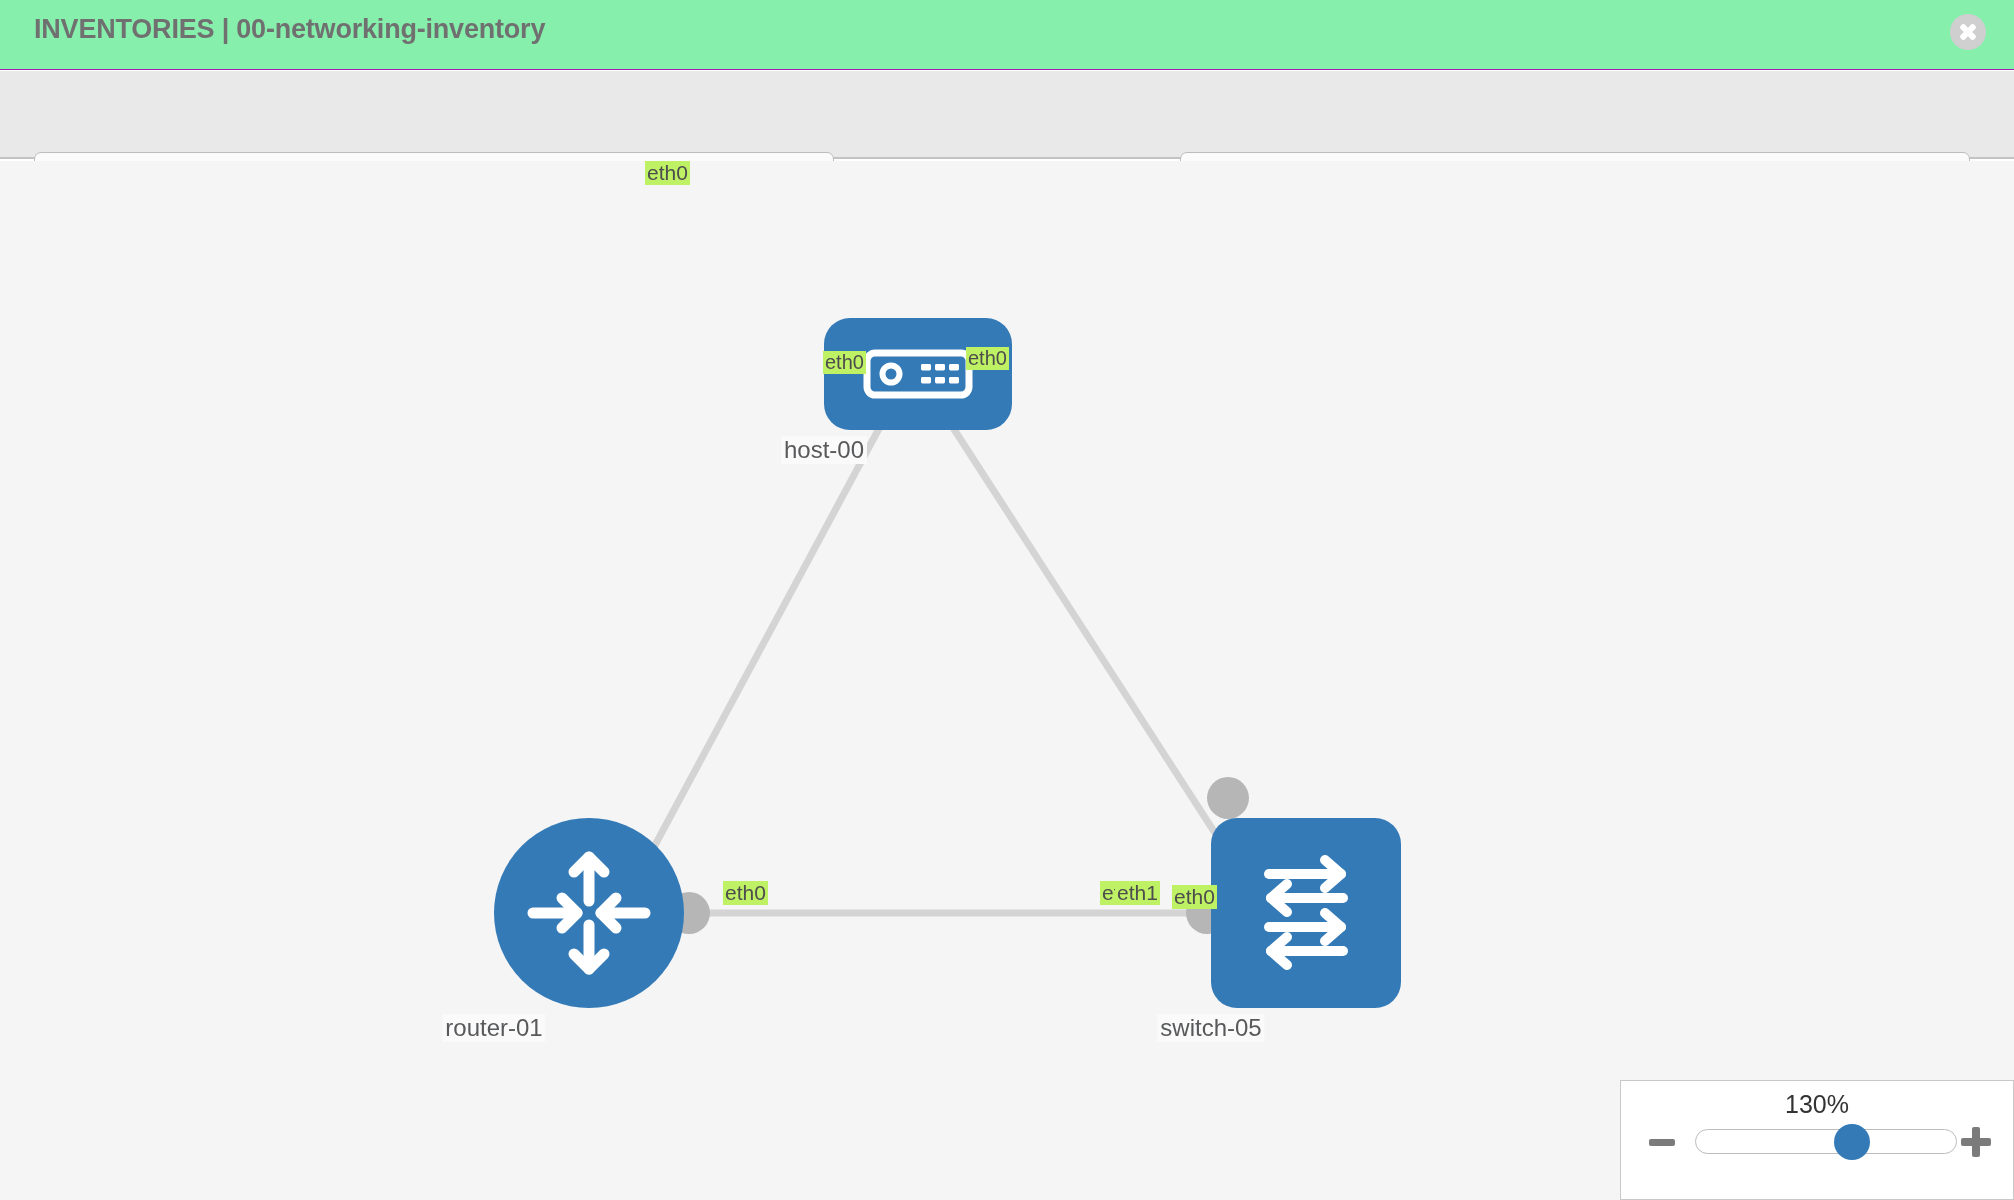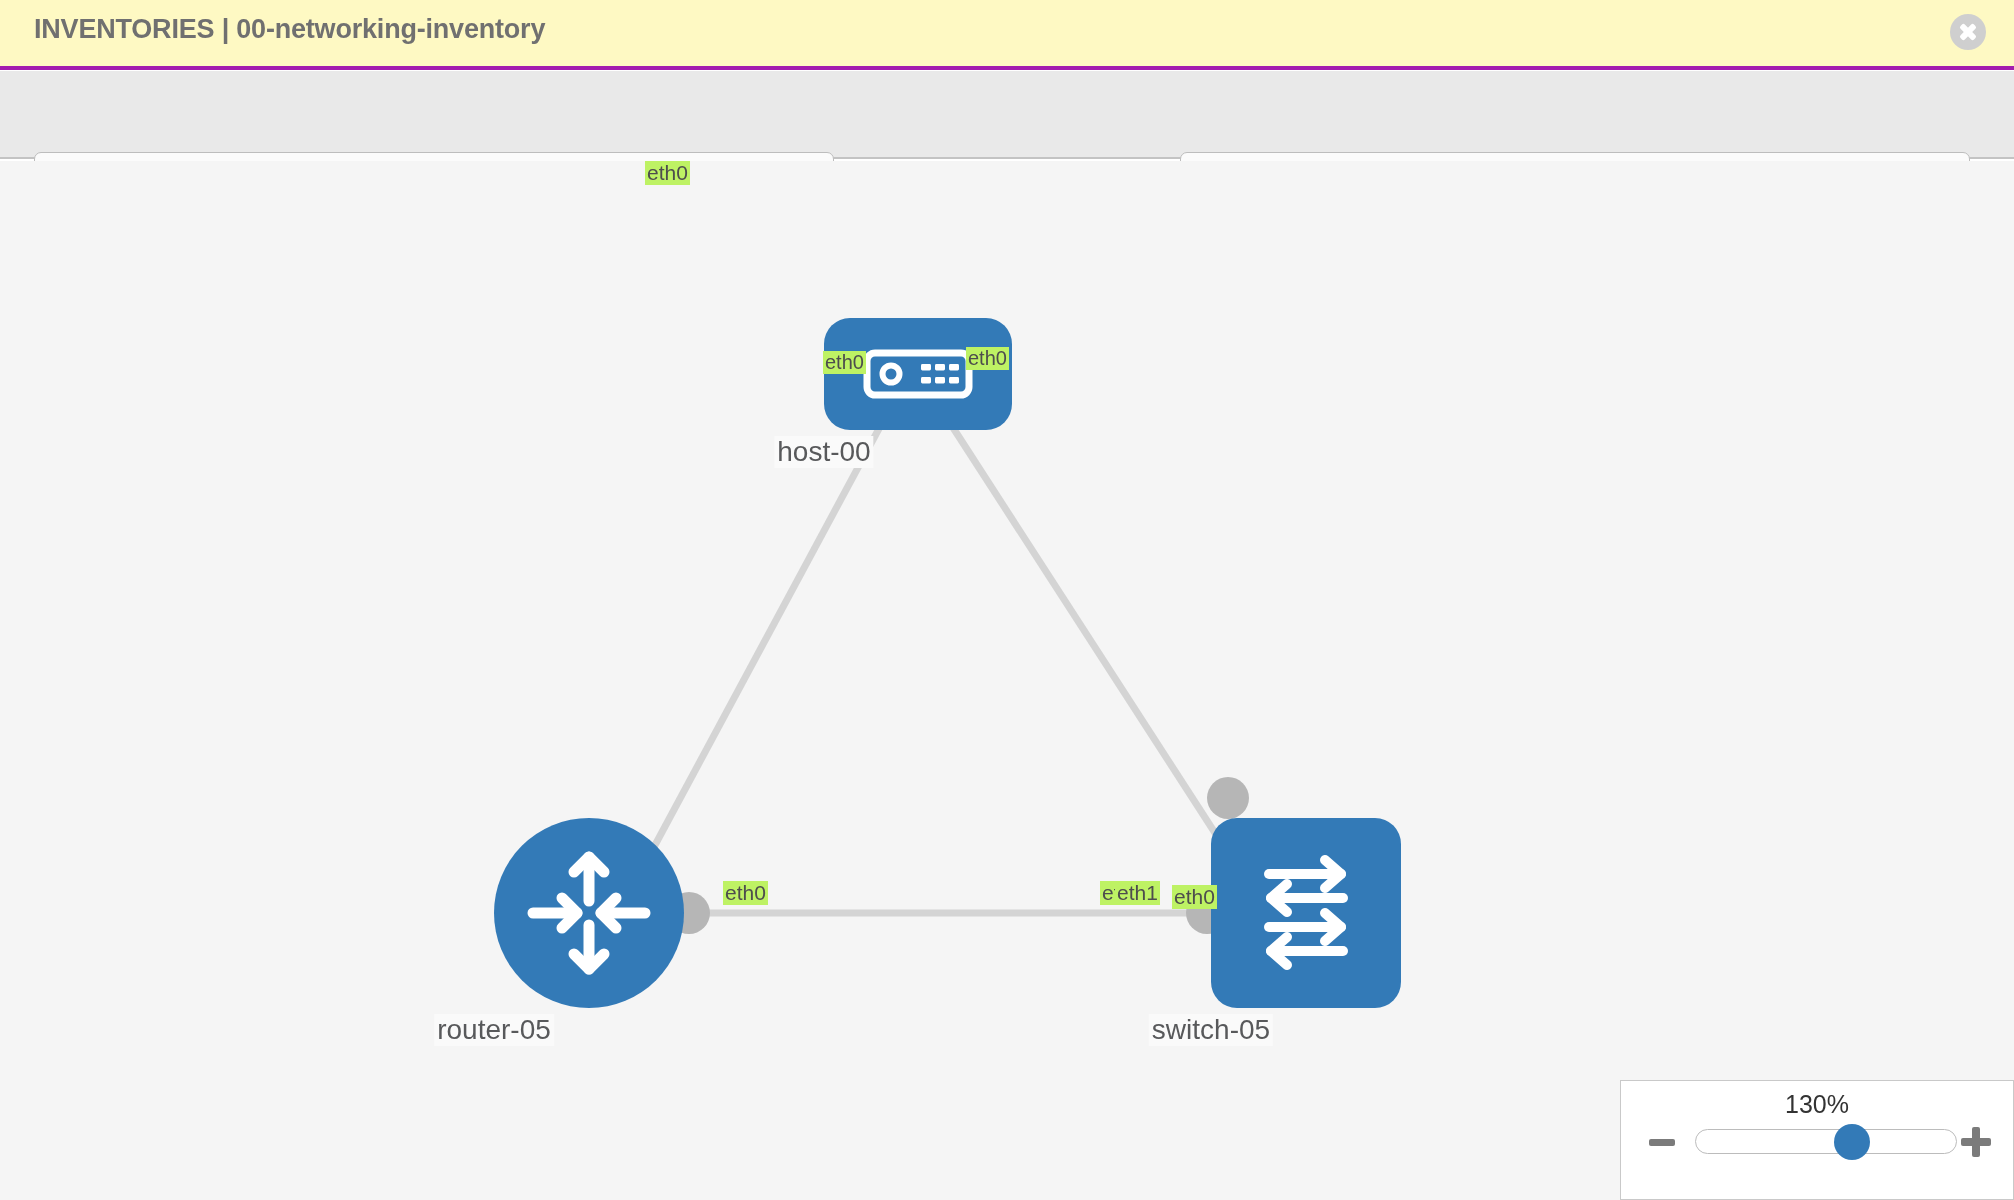--- a/index.html
+++ b/index.html
@@ -8,22 +8,22 @@
     width:2014px; height:1200px;
     font-family:"Liberation Sans", sans-serif;
     background:#ffffff;
     overflow:hidden;
     position:relative;
   }
 
   
   #header {
     position:absolute; left:0; top:0; width:2014px; height:70px;
-    background:#fef9c3;
-    border-bottom:4px solid #a21caf;
+    background:#86efac;
+    border-bottom:1px solid #a21caf;
   }
   #page-title {
     position:absolute; left:34px; top:14px;
     font-size:27px; font-weight:bold;
     color:#707070;
     letter-spacing:-0.2px;
     white-space:nowrap;
   }
   #close-btn {
     position:absolute; right:28px; top:14px;
@@ -86,21 +86,21 @@
   .node .shape {
     position:absolute; left:0; top:0;
     background:#337ab7;
     display:flex; align-items:center; justify-content:center;
     cursor:pointer;
   }
   .node .nlabel {
     position:absolute;
     left:50%; transform:translateX(-50%);
     white-space:nowrap;
-    font-size:28px; color:#58595b;
+    font-size:24px; color:#58595b;
     background:#fafafa;
     padding:0 3px;
   }
 
   #node-host  { left:824px; top:157px; }
   #node-host  .shape { width:188px; height:112px; border-radius:26px; }
   #node-host  .nlabel { top:118px; }
 
   #node-router { left:494px; top:657px; }
   #node-router .shape { width:190px; height:190px; border-radius:50%; }
@@ -253,21 +253,21 @@
           <polyline points="50,106 65,121 80,106"></polyline>
 
           <line x1="9" y1="65" x2="53" y2="65"></line>
           <polyline points="38,50 53,65 38,80"></polyline>
 
           <line x1="121" y1="65" x2="77" y2="65"></line>
           <polyline points="92,50 77,65 92,80"></polyline>
         </g>
       </svg>
     </div>
-    <div class="nlabel">router-05</div>
+    <div class="nlabel">router-01</div>
   </div>
 
   <div class="node" id="node-switch">
     <div class="shape">
       <svg width="130" height="130" viewBox="0 0 130 130" aria-hidden="true">
         <g stroke="#ffffff" stroke-width="10" stroke-linecap="round" stroke-linejoin="round" fill="none">
 
           <line x1="28" y1="26" x2="100" y2="26"></line>
           <polyline points="84,12 100,26 84,40"></polyline>
 

